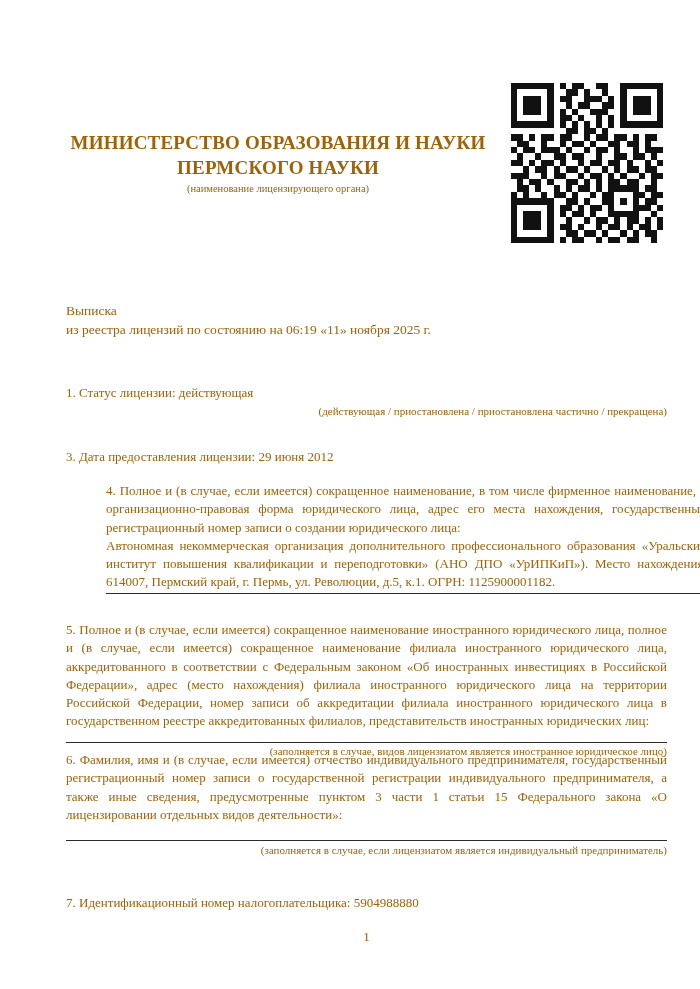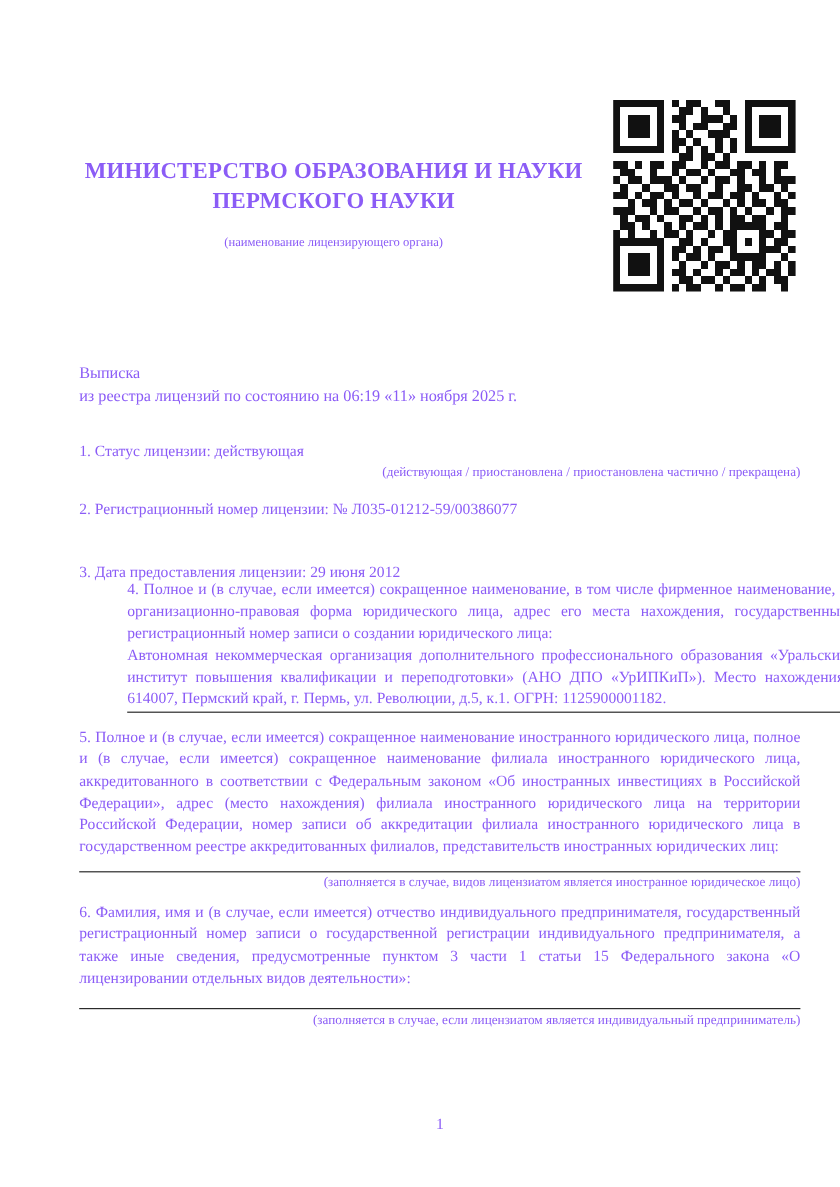--- a/index.html
+++ b/index.html
@@ -21,21 +21,21 @@
   }
   .ministry-line {
     font-weight: bold;
     font-size: 19px;
     line-height: 25px;
     letter-spacing: 0.2px;
   }
   .header-caption {
     font-size: 10.5px;
     line-height: 13px;
-    margin-top: 16px;
+    margin-top: 2px;
   }
 
   
   .qr-box { left: 511px; top: 83px; width: 152px; height: 160px; }
   .qr-box svg { display: block; width: 100%; height: 100%; }
 
   
   .title-block {
     left: 66px; top: 302px; width: 601px;
     text-align: left;
@@ -53,39 +53,39 @@
   .fill-underline { border-bottom: 1.5px solid #2b2b2b; }
   .blank-fill-5 { height: 11px; }
   .blank-fill-6 { height: 16px; }
   .pad-fill { padding-bottom: 1px; }
   .small-caption {
     font-size: 11px;
     line-height: 13px;
     text-align: right;
     margin-top: 2.5px;
   }
-  #item-status    { top: 367px; }
+  #item-status    { top: 384px; }
   #item-regnum    { top: 415px; }
-  #item-date      { top: 468px; }
+  #item-date      { top: 448px; }
   #item-legal     { top: 482px; margin-left: 40px; }
-  #item-foreign   { top: 605px; }
+  #item-foreign   { top: 621px; }
   #item-entrep    { top: 751px; }
   #item-inn       { top: 894px; }
 
   .footer-block {
     left: 66px; top: 929px; width: 601px;
     text-align: center;
     font-size: 13px;
     line-height: 16px;
   }
 </style>
 </head>
 <body>
 
-<div class="page" style="color: #8b5cf6; background: rgb(255, 255, 255); text-decoration: underline;">
+<div class="page" style="color: #a16207; background: rgb(255, 255, 255); text-decoration: underline;">
 
   <div class="abs qr-box">
       <svg viewBox="0 0 25 25" preserveAspectRatio="none" shape-rendering="crispEdges">
         <rect x="0" y="0" width="1" height="1" fill="#111111"></rect>
         <rect x="1" y="0" width="1" height="1" fill="#111111"></rect>
         <rect x="2" y="0" width="1" height="1" fill="#111111"></rect>
         <rect x="3" y="0" width="1" height="1" fill="#111111"></rect>
         <rect x="4" y="0" width="1" height="1" fill="#111111"></rect>
         <rect x="5" y="0" width="1" height="1" fill="#111111"></rect>
         <rect x="6" y="0" width="1" height="1" fill="#111111"></rect>
@@ -435,23 +435,20 @@
   <div class="abs title-block">
     <div>Выписка</div>
     <div>из реестра лицензий по состоянию на 06:19 «11» ноября 2025 г.</div>
   </div>
 
   <div id="item-status" class="abs body-block">
     <div>1. Статус лицензии: действующая</div>
     <div class="small-caption">(действующая / приостановлена / приостановлена частично / прекращена)</div>
   </div>
 
-  <div id="item-regnum" class="abs body-block">
-    <div>2. Регистрационный номер лицензии: № Л035-01212-59/00386077</div>
-  </div>
 
   <div id="item-date" class="abs body-block">
     <div>3. Дата предоставления лицензии: 29 июня 2012</div>
   </div>
 
   <div id="item-legal" class="abs body-block">
     <div class="just">4. Полное и (в случае, если имеется) сокращенное наименование, в том числе фирменное наименование, и организационно-правовая форма юридического лица, адрес его места нахождения, государственный регистрационный номер записи о создании юридического лица:</div>
     <div class="just fill-underline pad-fill" style="border-bottom-color: rgb(43, 43, 43);">Автономная некоммерческая организация дополнительного профессионального образования «Уральский институт повышения квалификации и переподготовки» (АНО ДПО «УрИПКиП»). Место нахождения: 614007, Пермский край, г. Пермь, ул. Революции, д.5, к.1. ОГРН: 1125900001182.</div>
   </div>
 
@@ -460,16 +457,19 @@
     <div class="blank-fill-5 fill-underline" style="border-bottom-color: rgb(43, 43, 43);"></div>
     <div class="small-caption">(заполняется в случае, видов лицензиатом является иностранное юридическое лицо)</div>
   </div>
 
   <div id="item-entrep" class="abs body-block">
     <div class="just">6. Фамилия, имя и (в случае, если имеется) отчество индивидуального предпринимателя, государственный регистрационный номер записи о государственной регистрации индивидуального предпринимателя, а также иные сведения, предусмотренные пунктом 3 части 1 статьи 15 Федерального закона «О лицензировании отдельных видов деятельности»:</div>
     <div class="blank-fill-6 fill-underline" style="border-bottom-color: rgb(43, 43, 43);"></div>
     <div class="small-caption">(заполняется в случае, если лицензиатом является индивидуальный предприниматель)</div>
   </div>
 
+  <div id="item-inn" class="abs body-block">
+    <div>7. Идентификационный номер налогоплательщика: 5904988880</div>
+  </div>
 
   <div class="abs footer-block">1</div>
 
 </div>
 
 </body></html>

